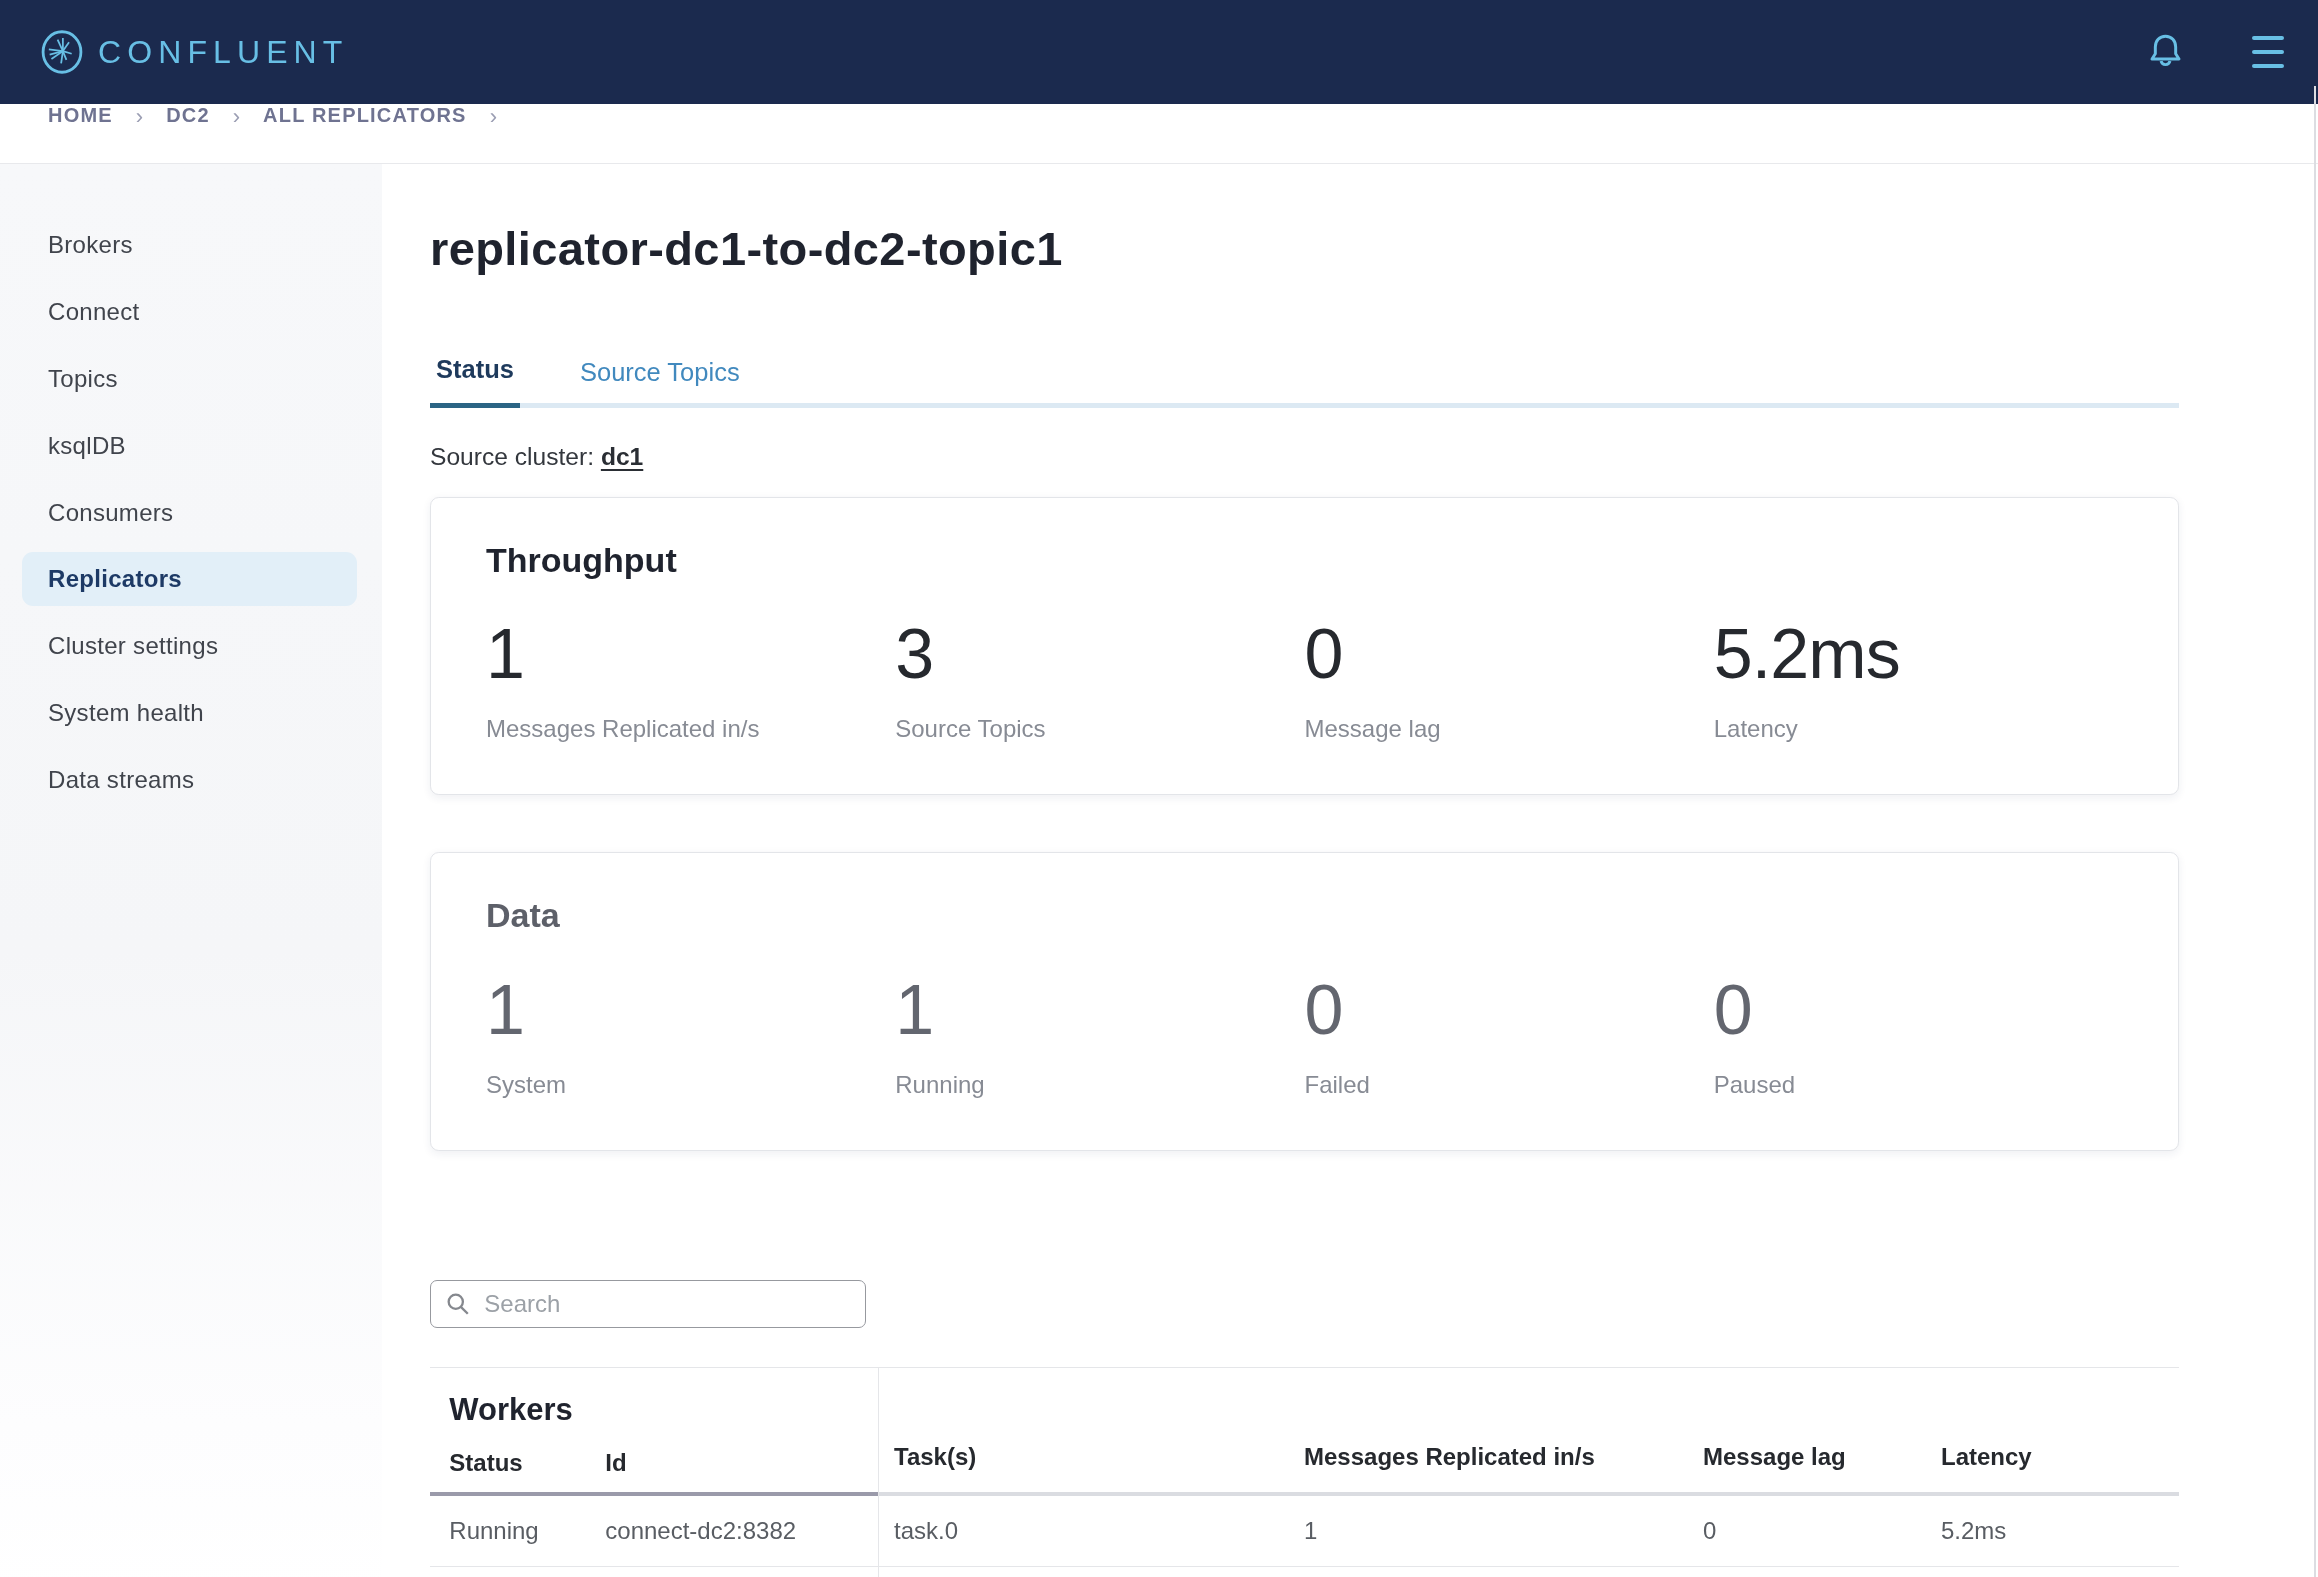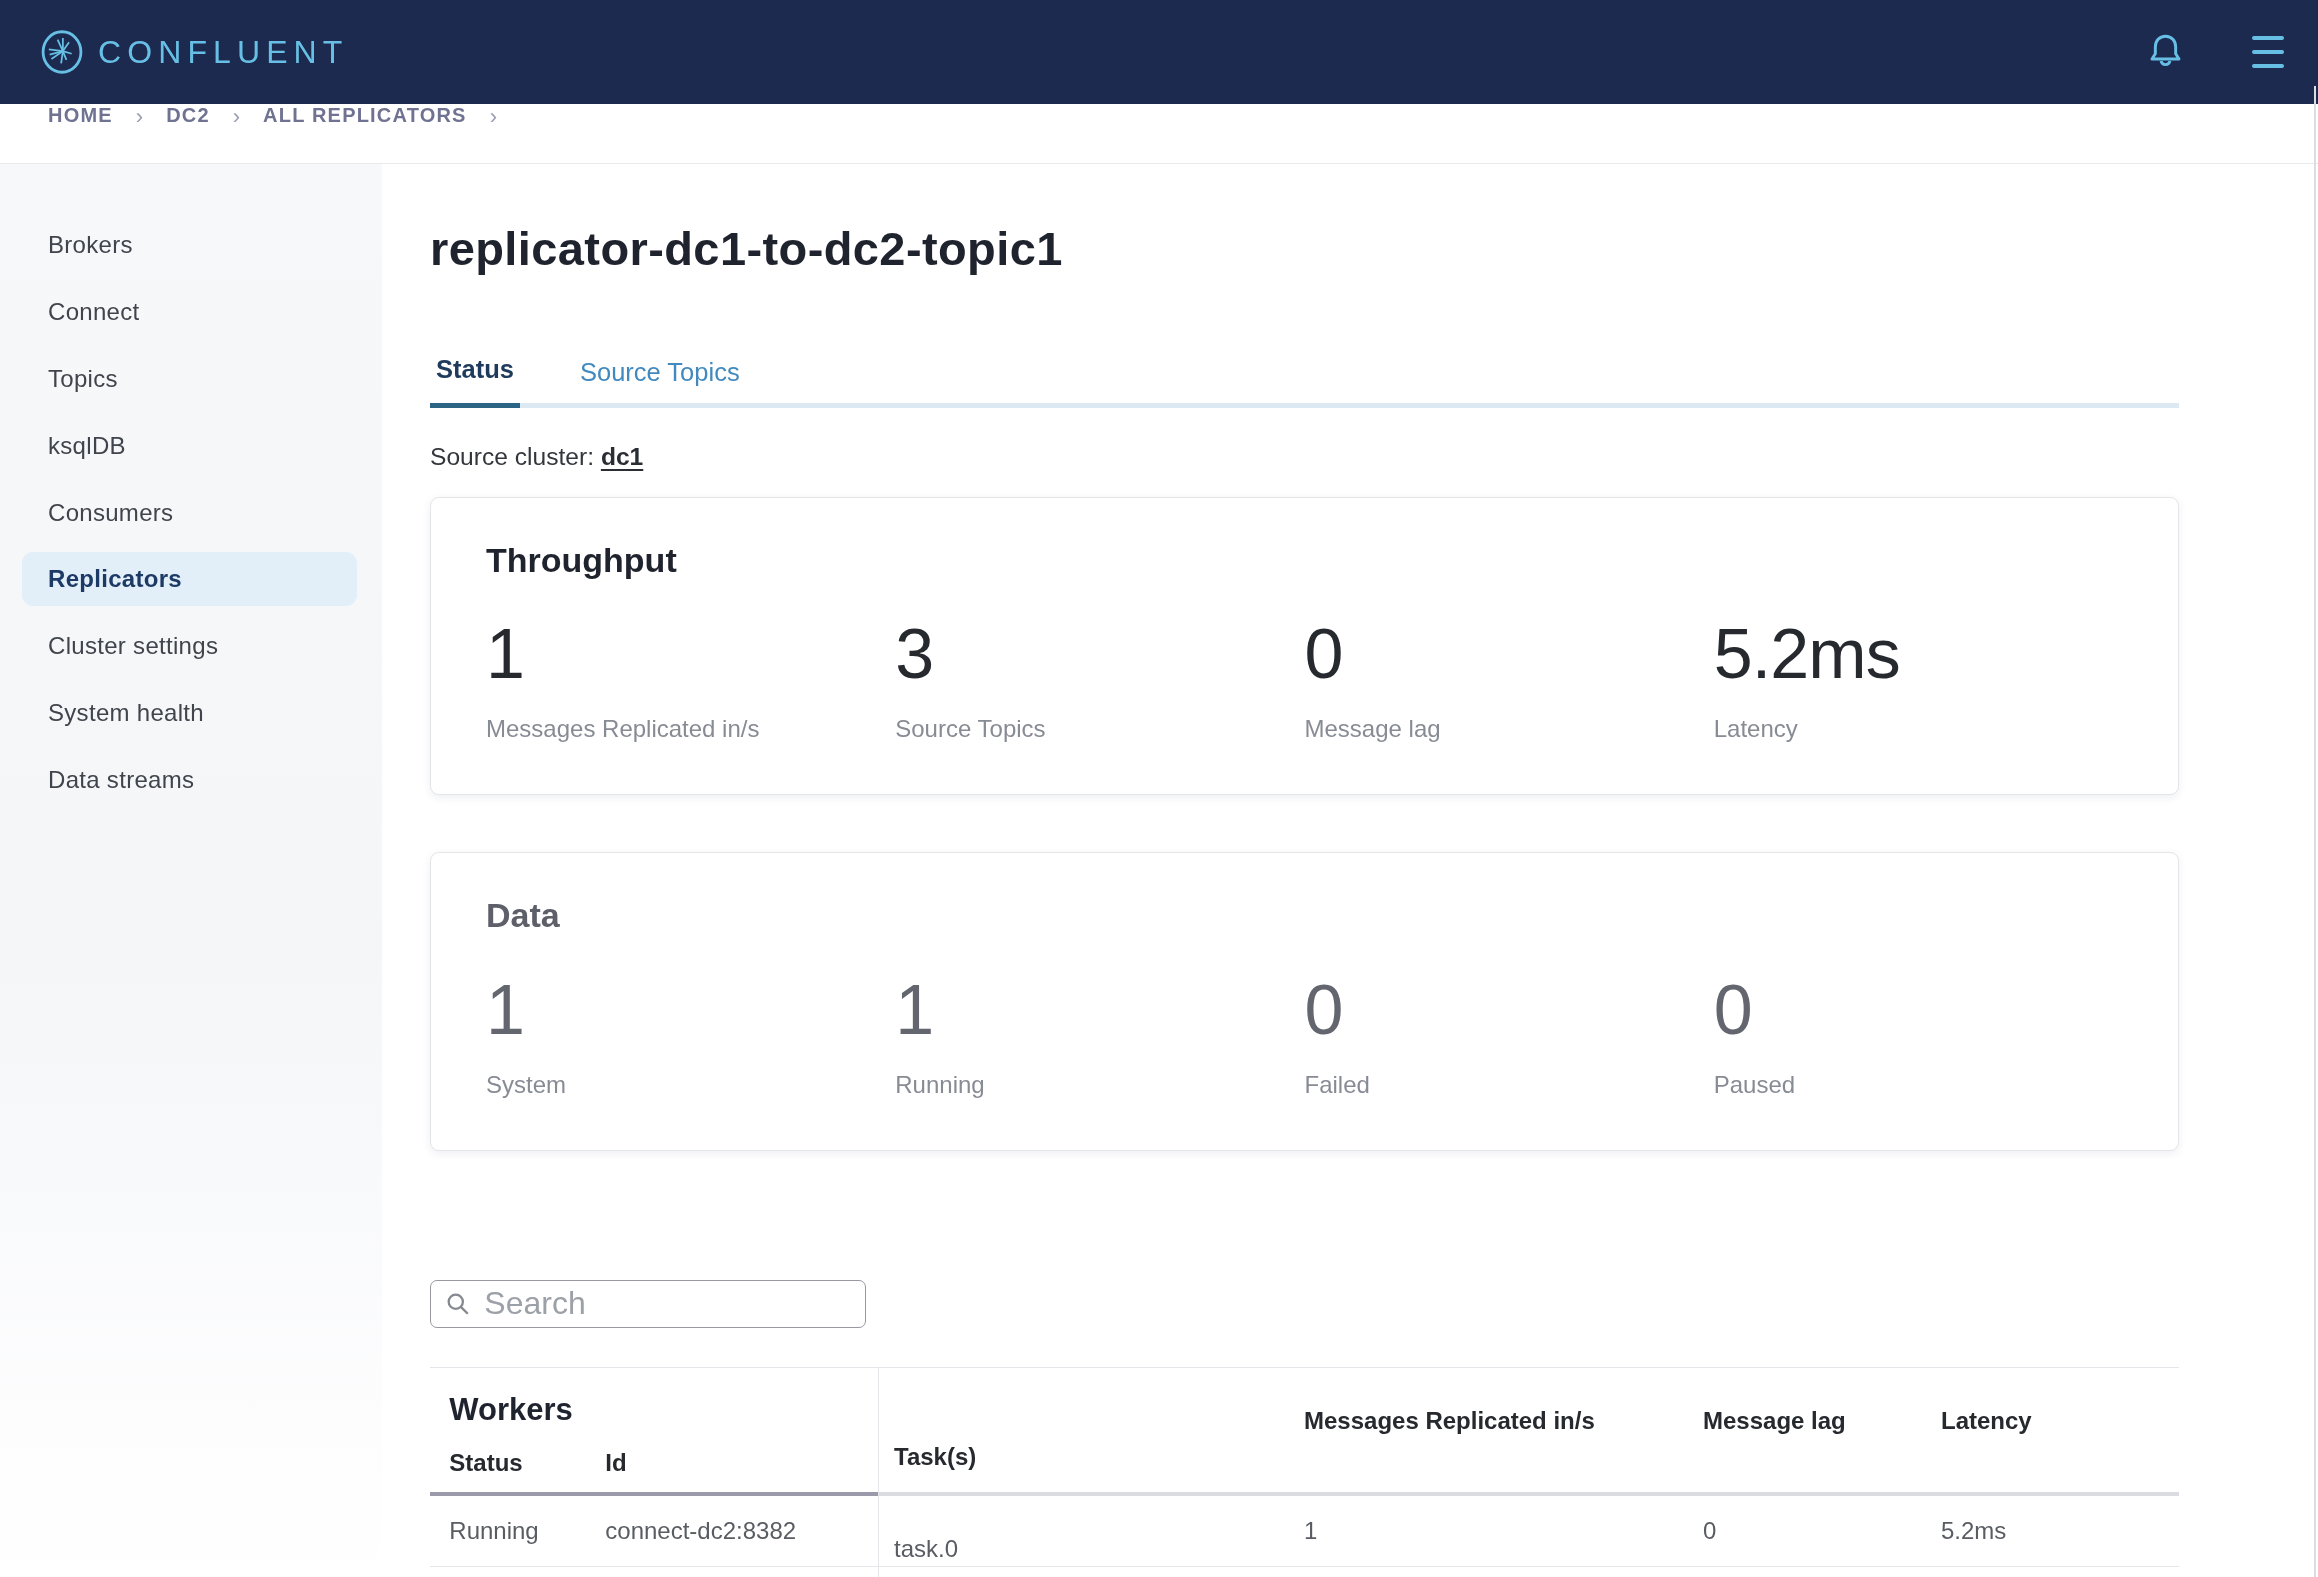--- a/index.html
+++ b/index.html
@@ -92,36 +92,36 @@
 
   
   .search-row { margin-top:129px; }
   .search-box {
     width:436px; height:48px; border:1.3px solid #97999F; border-radius:7px;
     display:flex; align-items:center; padding:0 14px 0 15px; background:#fff;
   }
   .search-box svg { flex-shrink:0; }
   .search-box input {
     border:none; outline:none; background:transparent; flex:1; margin-left:12.3px;
-    font-size:32px; color:#33373D; font-family:inherit;
+    font-size:24px; color:#33373D; font-family:inherit;
   }
   .search-box input::placeholder { color:#9CA1A7; }
 
   
   .workers { margin-top:39px; display:flex; border-top:0.9px solid #E5E6E9; border-bottom:0.9px solid #E5E6E9; }
   .wt-left  { width:449px; flex-shrink:0; border-right:0.9px solid #E5E6E9; }
   .wt-right { flex:1; min-width:0; }
 
   .wt-head-left { height:124px; padding:24.6px 0 0 19.3px; }
   .wt-group-title { font-size:31px; font-weight:700; color:#1F232E; }
   .cols-left { display:flex; margin-top:21px; }
   .cols-left .c-status { width:156px; }
   .wt-head-right { height:124px; display:flex; align-items:flex-end; padding:0 0 7px 15px; }
   .grid-right { display:flex; width:100%; }
-  .grid-right .c-tasks { width:410px;margin-top:36px; }
+  .grid-right .c-tasks { width:410px; }
   .grid-right .c-msgs  { width:399px; }
   .grid-right .c-lag   { width:238px; }
   .grid-right .c-lat   { flex:1; }
   .th { font-size:24px; font-weight:700; color:#26292E; }
   .wt-head-right .th { padding-bottom:14px; }
 
   .wt-sep { height:4.4px; }
   .wt-left  .wt-sep { background:#9A9AAA; }
   .wt-right .wt-sep { background:#DADCE1; }
 

